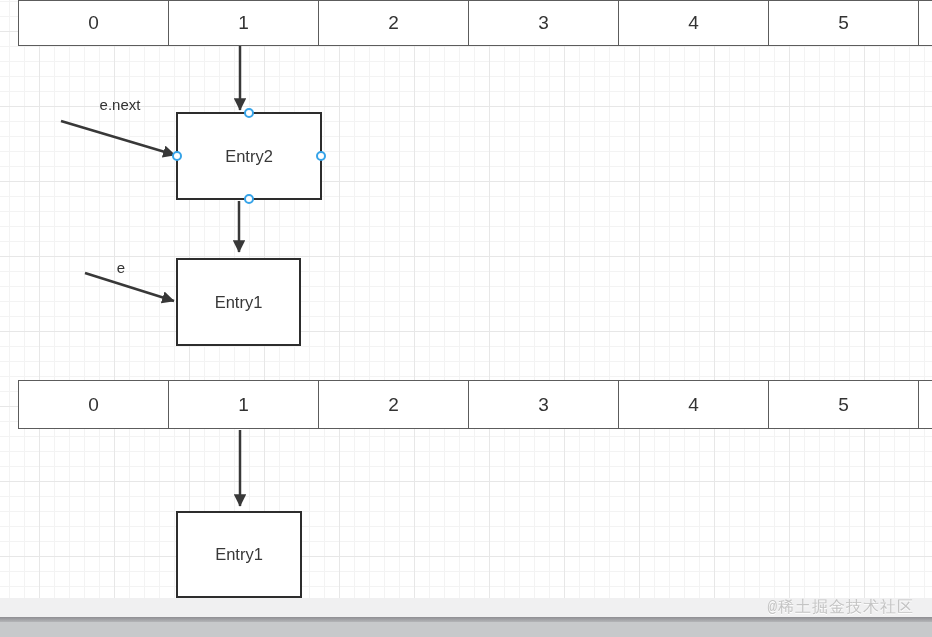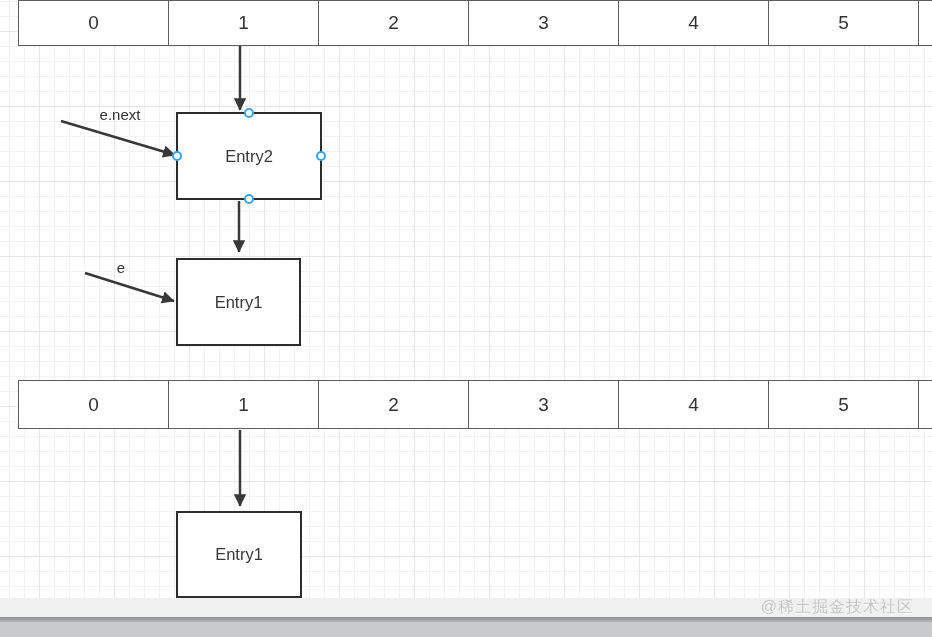--- a/index.html
+++ b/index.html
@@ -49,29 +49,29 @@
     position:absolute;width:10px;height:10px;border:2px solid #36a3e8;background:#fff;
     border-radius:50%;box-sizing:border-box;
   }
   .h-top{left:50%;top:-6px;margin-left:-5px;}
   .h-bottom{left:50%;bottom:-6px;margin-left:-5px;}
   .h-left{top:50%;left:-6px;margin-top:-5px;}
   .h-right{top:50%;right:-6px;margin-top:-5px;}
 
   
   .anno{position:absolute;font-size:15px;color:#333;text-align:center;}
-  .anno.enext{left:85px;top:106px;width:70px;}
+  .anno.enext{left:85px;top:96px;width:70px;}
   .anno.e{left:111px;top:259px;width:20px;}
 
   
   .wm-strip{
     position:absolute;left:0;top:598px;width:932px;height:19px;background:#f0f0f1;
     display:flex;align-items:center;justify-content:flex-end;padding-right:18px;box-sizing:border-box;
   }
-  .wm-text{font-size:16px;color:#c4c4c4;letter-spacing:1px;text-shadow:0 1px 0 #ffffff;}
+  .wm-text{font-size:16px;color:#c4c4c4;letter-spacing:1px;text-shadow:0 1px 0 #ffffff;font-family:Liberation Mono, monospace;}
   .shadow-band{
     position:absolute;left:0;top:617px;width:932px;height:5px;
     background:linear-gradient(to bottom,#8e8e92,#b4b5b8);
   }
   .desk-band{position:absolute;left:0;top:622px;width:932px;height:15px;background:#c7c9cb;}
 </style>
 </head>
 <body>
 
 <div class="stage">

